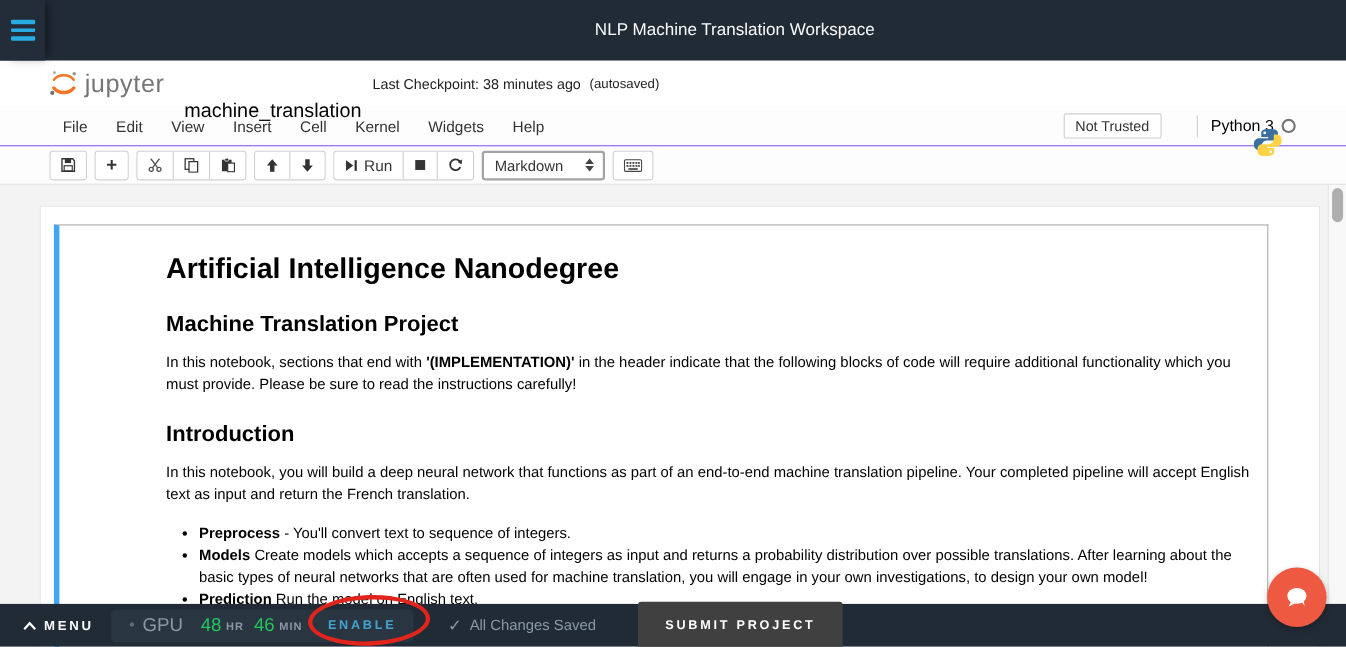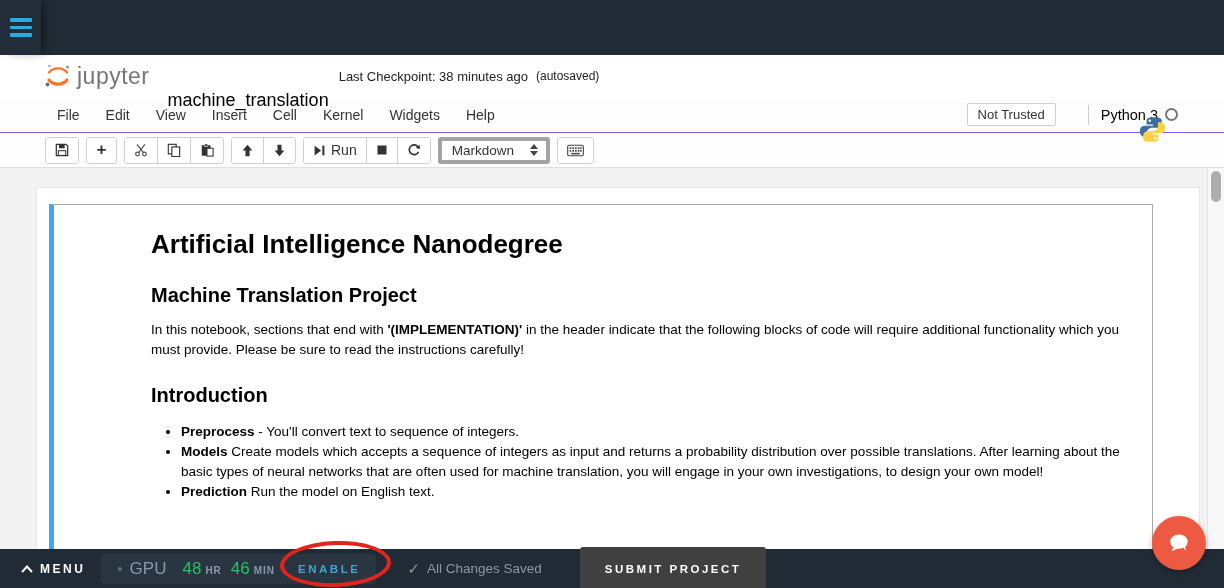--- a/index.html
+++ b/index.html
@@ -66,21 +66,21 @@
   .btn-group {
     display:flex; border:1px solid #cfcfcf; border-radius:3px; background:#fff; overflow:hidden;
   }
   .tbtn {
     padding:3px 9px; min-width:29px; height:25px; display:flex; align-items:center; justify-content:center;
     gap:5px; cursor:pointer; color:#333; font-size:14px; background:#fff;
   }
   .tbtn + .tbtn { border-left:1px solid #cfcfcf; }
   .tbtn svg { display:block; }
   .cell-type-select {
-    display:flex; align-items:center; border:4px solid #a3a3a3; border-radius:3px; background:#fff;
+    display:flex; align-items:center; border:2px solid #a3a3a3; border-radius:3px; background:#fff;
     height:27px; padding:0 8px 0 10px; width:112px; cursor:pointer;
   }
   .cell-type-select .val { font-size:13.5px; color:#333; flex:1; }
   .spinner-arrows { display:flex; flex-direction:column; gap:2px; align-items:center; }
   .spinner-arrows .up { width:0; height:0; border-left:4px solid transparent; border-right:4px solid transparent; border-bottom:5px solid #444; }
   .spinner-arrows .down { width:0; height:0; border-left:4px solid transparent; border-right:4px solid transparent; border-top:5px solid #444; }
 
   
   .main-area { position:absolute; left:0; top:168px; width:981px; bottom:0; background:#f3f3f3; }
   .panel {
@@ -154,20 +154,21 @@
 </style>
 </head>
 <body>
 
 <div class="topbar">
   <div class="hamburger">
     <div class="bar"></div>
       <div class="bar"></div>
       <div class="bar"></div>
   </div>
+  <div class="topbar-title">NLP Machine Translation Workspace</div>
 </div>
 
 <div class="jheader">
   <span class="jlogo">
     <svg width="28" height="28" viewBox="0 0 28 28">
       <path d="M5 18 A10.5 8.5 0 0 0 23 18" fill="none" stroke="#f37626" stroke-width="3.2" stroke-linecap="round"></path>
       <path d="M5 10.5 A10.5 8.5 0 0 1 23 10.5" fill="none" stroke="#f37626" stroke-width="2.2" stroke-linecap="round"></path>
       <circle cx="23.5" cy="5" r="1.6" fill="#989798"></circle>
       <circle cx="3.5" cy="22.5" r="1.9" fill="#6f7070"></circle>
       <circle cx="5.5" cy="4" r="1.2" fill="#9e9e9e"></circle>
@@ -296,20 +297,21 @@
   </span>
 </div>
 
 <div class="main-area">
   <div class="panel">
     <div class="cell">
       <h1>Artificial Intelligence Nanodegree</h1>
       <h2>Machine Translation Project</h2>
       <p><span>In this notebook, sections that end with </span><span class="b">'(IMPLEMENTATION)'</span><span> in the header indicate that the following blocks of code will require additional functionality which you must provide. Please be sure to read the instructions carefully!</span></p>
       <h2>Introduction</h2>
+      <p>In this notebook, you will build a deep neural network that functions as part of an end-to-end machine translation pipeline. Your completed pipeline will accept English text as input and return the French translation.</p>
       <ul>
         <li><span class="b">Preprocess</span><span> - You'll convert text to sequence of integers.</span></li>
         <li><span class="b">Models</span><span> Create models which accepts a sequence of integers as input and returns a probability distribution over possible translations. After learning about the basic types of neural networks that are often used for machine translation, you will engage in your own investigations, to design your own model!</span></li>
         <li><span class="b">Prediction</span><span> Run the model on English text.</span></li>
       </ul>
     </div>
   </div>
 </div>
 
 <div class="scroll-track">

